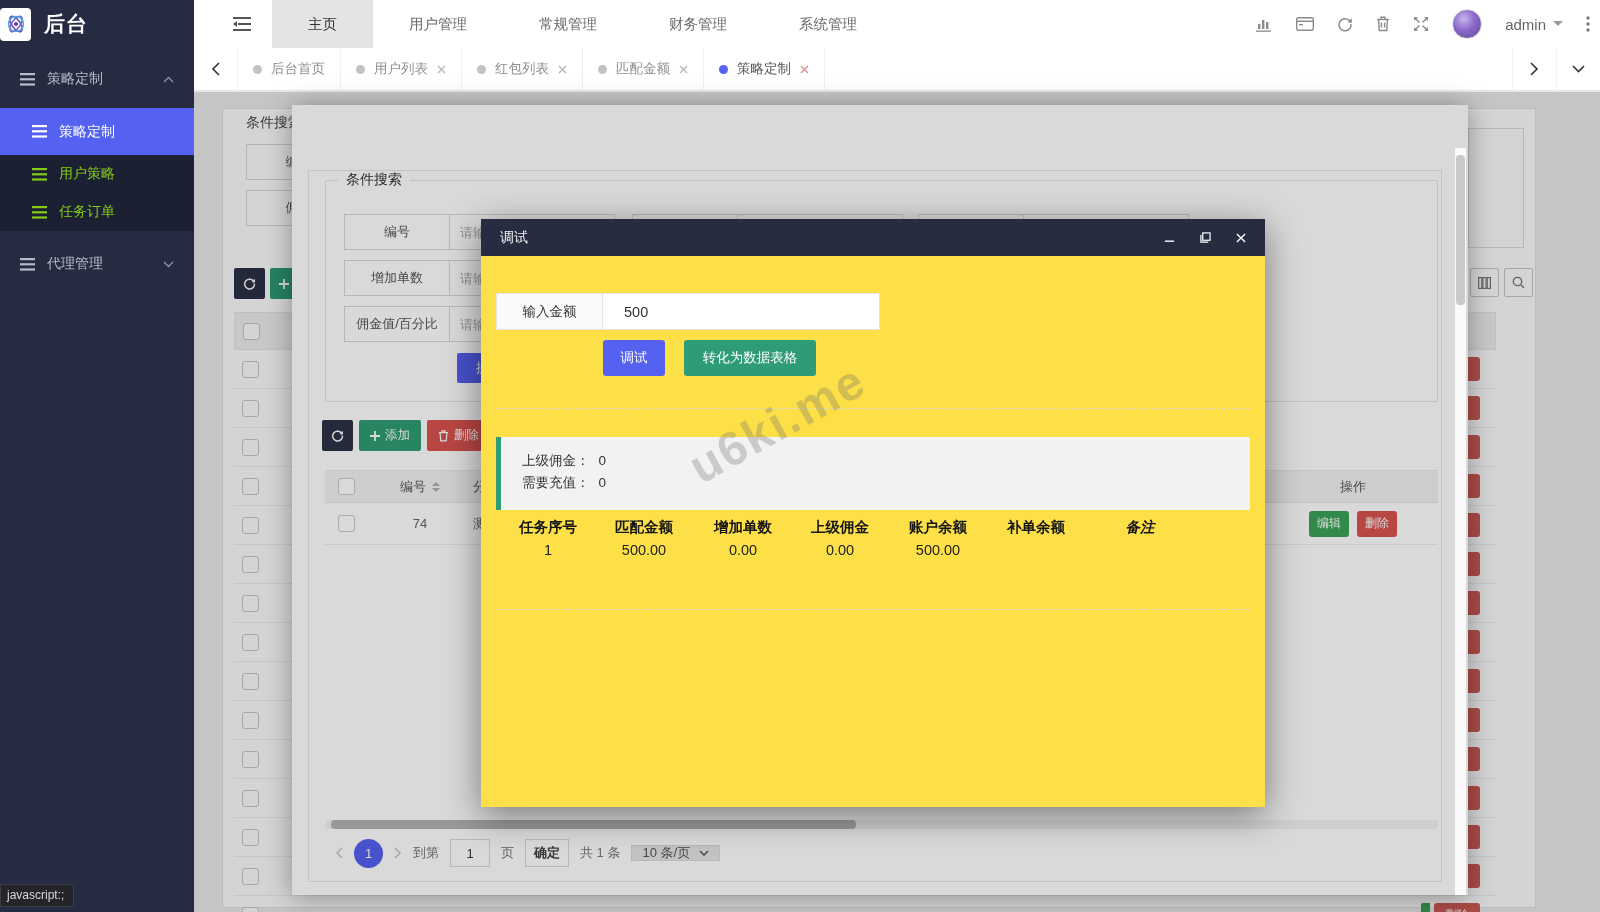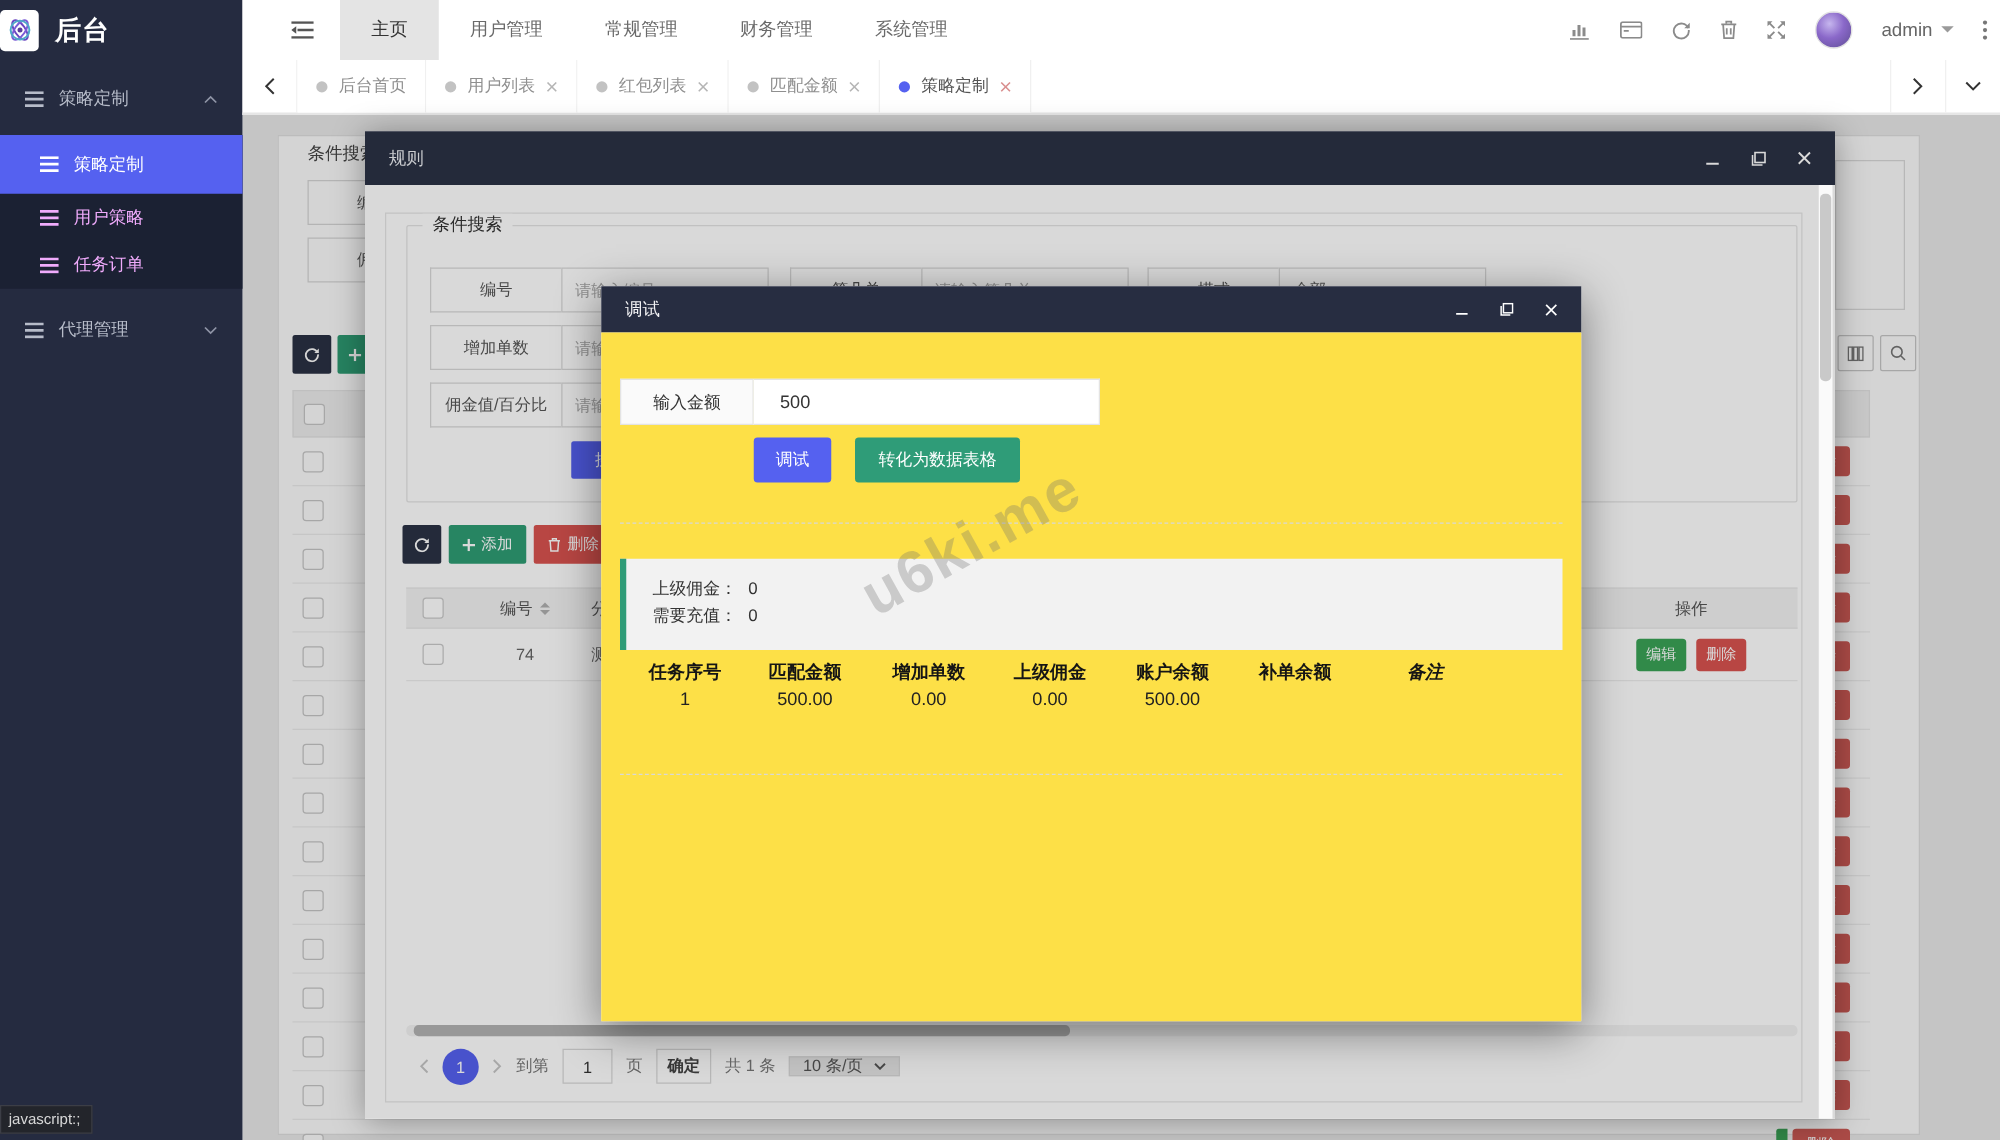--- a/index.html
+++ b/index.html
@@ -9,28 +9,28 @@
   svg{display:block;}
 
   
   .sidebar{position:absolute;left:0;top:0;width:194px;height:912px;background:#252b40;z-index:6;}
   .logo-row{height:48px;display:flex;align-items:center;gap:13px;}
   .logo-mark{width:31px;height:33px;background:#fff;border-radius:4px;display:flex;align-items:center;justify-content:center;}
   .logo-text{color:#fff;font-size:21px;font-weight:700;letter-spacing:1px;}
   .side-group{height:42px;display:flex;align-items:center;gap:12px;padding:0 20px;color:#b7bcc9;font-size:14px;margin-top:10px;cursor:pointer;}
   .side-group .chev{margin-left:auto;color:#8f94a6;}
   .side-sub{background:#1b2133;margin-top:8px;}
-  .sub-item{height:38px;display:flex;align-items:center;gap:12px;padding-left:32px;color:#f0abfc;font-size:14px;cursor:pointer;}
+  .sub-item{height:38px;display:flex;align-items:center;gap:12px;padding-left:32px;color:#84cc16;font-size:14px;cursor:pointer;}
   .sub-item.active{height:47px;background:#5561f0;color:#fff;}
 
   
   .navbar{position:absolute;left:194px;top:0;width:1406px;height:48px;background:#fff;display:flex;align-items:center;z-index:6;}
   .nav-collapse{margin-left:30px;width:36px;height:48px;display:flex;align-items:center;justify-content:center;color:#555;cursor:pointer;}
   .menu{display:flex;height:48px;margin-left:12px;}
-  .menu-item{padding:0 25px;line-height:48px;font-size:14.5px;color:#6a6a6a;cursor:pointer;}
+  .menu-item{padding:0 36px;line-height:48px;font-size:14.5px;color:#6a6a6a;cursor:pointer;}
   .menu-item.active{background:#e4e4e4;color:#333;}
   .nav-right{margin-left:auto;display:flex;align-items:center;gap:23px;margin-right:10px;color:#8b8b8b;}
   .nav-ic{cursor:pointer;display:flex;}
   .avatar{width:30px;height:30px;border-radius:50%;cursor:pointer;
     background:radial-gradient(circle at 38% 32%,#c6b6ee 0%,#8a68c9 45%,#5e4c93 100%);border:1px solid #e2e2e2;}
   .admin-wrap{display:flex;align-items:center;gap:7px;cursor:pointer;}
   .admin-name{font-size:15px;color:#666;}
   .caret{width:0;height:0;border:5px solid transparent;border-top-color:#9a9a9a;margin-top:4px;}
 
   
@@ -105,21 +105,21 @@
   .pg-arrow{color:#c5c5c5;display:flex;cursor:pointer;}
   .pg-cur{width:29px;height:29px;border-radius:50%;background:#5561f0;color:#fff;display:flex;align-items:center;justify-content:center;font-size:13px;cursor:pointer;}
   .pg-in{width:40px;height:28px;border:1px solid #d9d9d9;text-align:center;font-size:13px;color:#333;outline:none;}
   .pg-ok{min-width:44px;height:28px;border:1px solid #d9d9d9;background:#fff;display:flex;align-items:center;justify-content:center;font-size:13px;color:#444;font-weight:700;cursor:pointer;}
   .pg-size{height:16px;border:1px solid #d9d9d9;display:flex;align-items:center;gap:9px;padding:0 10px;font-size:13px;color:#555;cursor:pointer;background:#e5e5e5;}
   .rule-shade{position:absolute;inset:0;background:rgba(0,0,0,0.15);z-index:55;}
   .v-scroll{position:absolute;right:2px;top:43px;bottom:0;width:11px;background:#fafafa;z-index:60;}
   .v-thumb{margin:7px 1px 0 1px;height:150px;background:#c9c9c9;border-radius:4px;cursor:pointer;}
 
   
-  .debug-modal{position:absolute;left:481px;top:229px;width:784px;height:588px;background:#fff;z-index:70;box-shadow:0 8px 34px rgba(0,0,0,.45);}
+  .debug-modal{position:absolute;left:481px;top:219px;width:784px;height:588px;background:#fff;z-index:70;box-shadow:0 8px 34px rgba(0,0,0,.45);}
   .dm-titlebar{height:37px;background:#272d41;display:flex;align-items:center;padding:0 19px;color:#f2f2f4;font-size:14px;}
   .dm-body{position:absolute;top:37px;left:0;right:0;bottom:0;background:#fde047;}
   .amount{position:absolute;left:15px;top:37px;display:flex;}
   .amount-label{width:107px;height:37px;border:1px solid #e3e3e3;background:#fafafa;display:flex;align-items:center;justify-content:center;font-size:13.5px;color:#333;}
   .amount input{width:277px;height:37px;border:1px solid #e3e3e3;border-left:none;padding:0 21px;font-size:14.5px;color:#333;outline:none;}
   .d-btns{position:absolute;left:122px;top:84px;display:flex;gap:19px;}
   .d-btn{height:36px;border-radius:3px;color:#fff;font-size:13.5px;display:flex;align-items:center;justify-content:center;cursor:pointer;}
   .btn-debug{width:62px;background:#5561f0;}
   .btn-convert{width:132px;background:#2f9c78;}
   .dash{position:absolute;left:15px;right:15px;border-top:1px dashed #d8d8d8;}
@@ -466,41 +466,20 @@
   <div class="bg-tool" style="left:1310px;">
     <svg width="13" height="13" viewBox="0 0 13 13">
         <circle cx="5.5" cy="5.5" r="4.2" fill="none" stroke="#777" stroke-width="1.3"></circle>
         <path d="M8.8 8.8l3.2 3.2" stroke="#777" stroke-width="1.3"></path>
       </svg>
   </div>
   <div class="main-shade"></div>
 </div>
 
 <div class="rule-modal">
-  <div class="m-titlebar">
-    <span>规则</span>
-    <span class="m-controls">
-      <span class="mc">
-          <svg width="12" height="12" viewBox="0 0 12 12">
-            <path d="M1 10h10" stroke="#fff" stroke-width="1.5"></path>
-          </svg>
-        </span>
-      <span class="mc">
-          <svg width="12" height="12" viewBox="0 0 12 12">
-            <rect x="3" y="1" width="8" height="8" fill="none" stroke="#fff" stroke-width="1.3"></rect>
-            <path d="M1 3v8h8" fill="none" stroke="#fff" stroke-width="1.3"></path>
-          </svg>
-        </span>
-      <span class="mc">
-          <svg width="11" height="11" viewBox="0 0 11 11">
-            <path d="M1 1l9 9M10 1l-9 9" stroke="#fff" stroke-width="1.5"></path>
-          </svg>
-        </span>
-    </span>
-  </div>
   <div class="rm-body">
     <div class="rm-card"></div>
     <div class="rm-fieldset">
       <span class="rm-legend">条件搜索</span>
       <div class="fg" style="left:18px;top:33px;">
         <span class="fg-label">编号</span>
         <input placeholder="请输入编号" style="">
       </div>
       <div class="fg" style="left:306px;top:33px;">
         <span class="fg-label">第几单</span>

